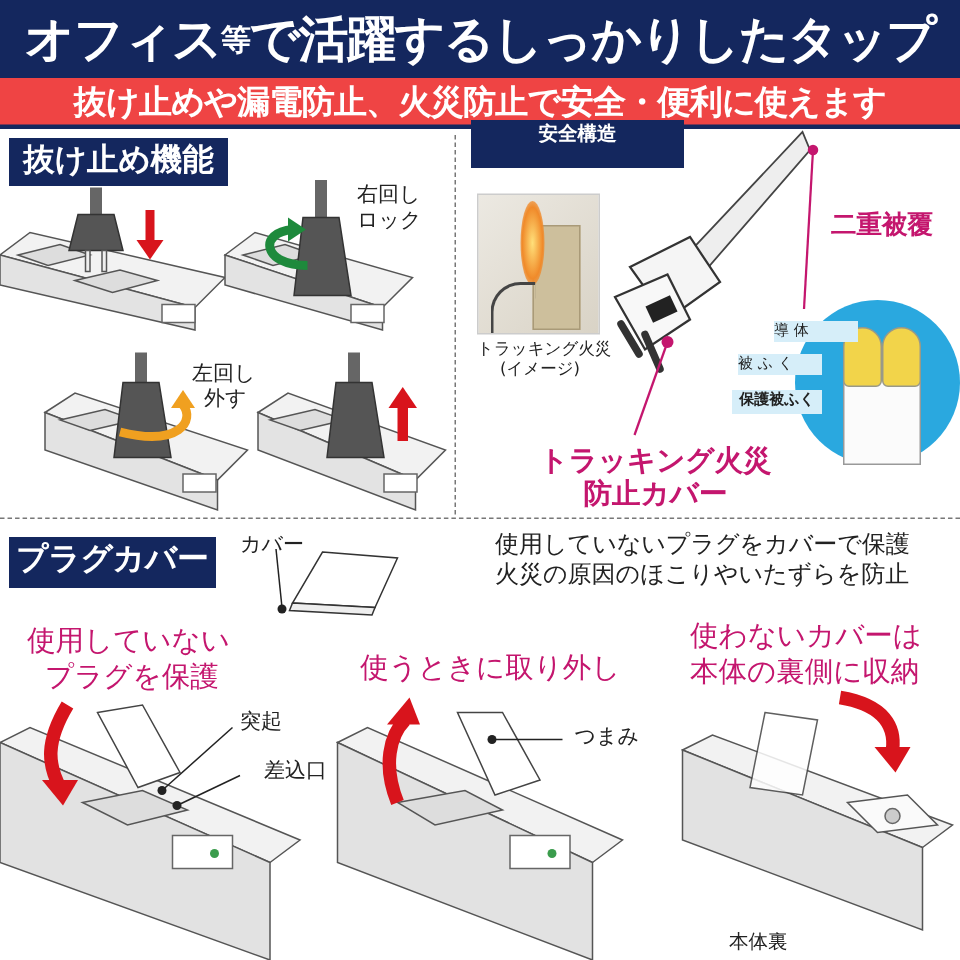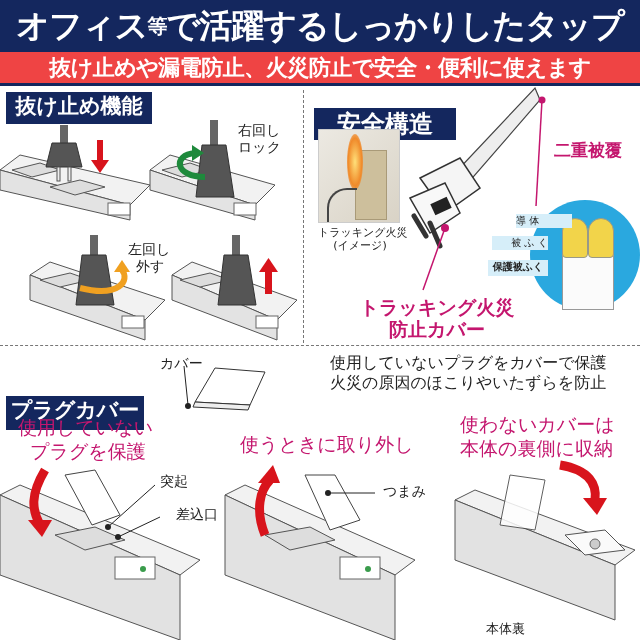--- a/index.html
+++ b/index.html
@@ -26,22 +26,22 @@
   .divider-h {
     position: absolute; left: 0; top: 345px; width: 640px; height: 0;
     border-top: 1.5px dashed #777;
   }
 
   .section-label {
     position: absolute; background: #14275e; color: #fff; font-weight: bold;
     display: flex; align-items: flex-start; justify-content: center; white-space: nowrap;
   }
   #lbl-lock { left: 6px; top: 92px; width: 146px; height: 32px; font-size: 21px; }
-  #lbl-safety { left: 314px; top: 108px; width: 142px; height: 32px; font-size: 24px; }
-  #lbl-cover { left: 6px; top: 358px; width: 138px; height: 34px; font-size: 21px; margin-top: 38px; }
+  #lbl-safety { left: 314px; top: 80px; width: 142px; height: 32px; font-size: 13px; }
+  #lbl-cover { left: 6px; top: 358px; width: 138px; height: 34px; font-size: 21px; }
 
   .t { position: absolute; white-space: nowrap; }
   .note { font-size: 14px; color: #222; line-height: 17px; }
   .magenta { color: #c4166e; font-weight: bold; }
   .pink-plain { color: #c4166e; }
 
   svg { position: absolute; overflow: visible; }
 </style>
 </head>
 <body>
@@ -177,21 +177,21 @@
 </div>
 
 <div style="position:absolute;left:540px;top:200px;width:96px;height:110px;">
   <div style="position:absolute;left:-10px;top:0;width:110px;height:110px;border-radius:50%;background:#2aa8df;"></div>
   <div style="position:absolute;left:22px;top:40px;width:52px;height:70px;background:#fbfbfb;border:1px solid #999;"></div>
   <div style="position:absolute;left:22px;top:18px;width:26px;height:40px;background:#f2d44a;border:1px solid #998;border-radius:13px 13px 4px 4px;"></div>
   <div style="position:absolute;left:48px;top:18px;width:26px;height:40px;background:#f2d44a;border:1px solid #998;border-radius:13px 13px 4px 4px;"></div>
 </div>
 <div>
   <div class="t" style="left:492px;top:214px;width:56px;height:14px;background:#d6eef9;font-size:10px;line-height:14px;margin-left:24px;">導 体</div>
-  <div class="t" style="left:492px;top:236px;width:56px;height:14px;background:#d6eef9;font-size:10px;text-align:right;line-height:14px;">被 ふ く</div>
+  <div class="t" style="left:492px;top:236px;width:56px;height:14px;background:#d6eef9;font-size:10px;text-align:left;line-height:14px;">被 ふ く</div>
   <div class="t" style="left:488px;top:260px;width:60px;height:16px;background:#d6eef9;font-size:10px;text-align:center;line-height:14px;font-weight:bold;">保護被ふく</div>
 </div>
 
 <div class="t magenta" style="left:352px;top:296px;font-size:19px;line-height:22px;text-align:center;width:170px;">
   <div>トラッキング火災</div>
   <div>防止カバー</div>
 </div>
 
 <div class="section-label" id="lbl-cover">
   <span>プラグカバー</span>

